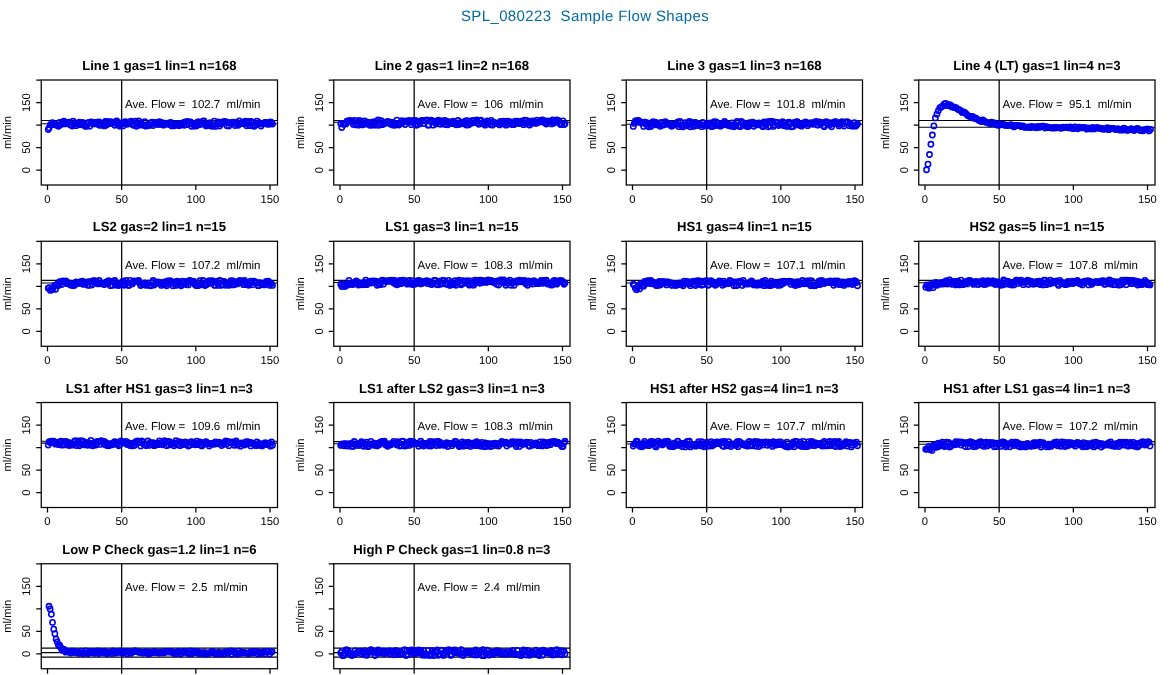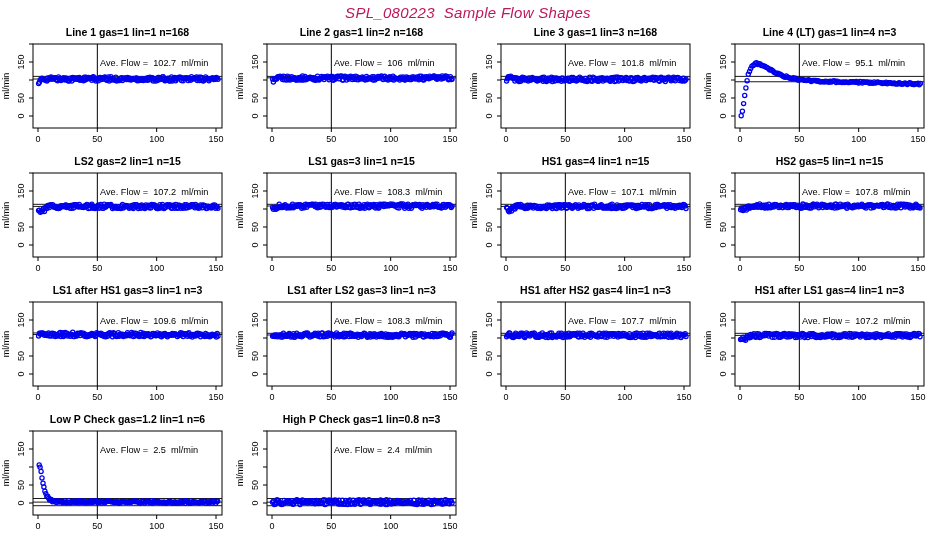--- a/index.html
+++ b/index.html
@@ -3,28 +3,28 @@
 <meta charset="utf-8">
 <style>
   html,body { margin:0; padding:0; background:#ffffff; }
   #screen {
     position:relative; width:936px; height:540px; background:#ffffff;
     font-family:"Liberation Sans", sans-serif; color:#000;
     overflow:hidden;
   }
   #main-title {
     width:936px; height:24px; text-align:center;
-    font-size:15px; line-height:26px; color:#be185d;
-    letter-spacing:0.3px; white-space:pre;font-style:italic;
+    font-size:12px; line-height:26px; color:#0369a1;
+    letter-spacing:0.3px; white-space:pre;
   }
   #plots {
     position:absolute; left:0; top:24px;
     display:grid; grid-template-columns:repeat(4,234px); grid-auto-rows:129px;
   }
-  .cell { width:234px; height:129px; }
+  .cell { width:234px; height:129px;margin-top:20px; }
   svg text { font-family:"Liberation Sans", sans-serif; fill:#000; }
   .plot-title { font-size:10.5px; font-weight:bold; }
   .ave-label  { font-size:9.2px; white-space:pre; }
   .tick-label { font-size:9px; }
   .axis-label { font-size:9px; }
 </style>
 </head>
 <body>
 
 <div id="screen">

